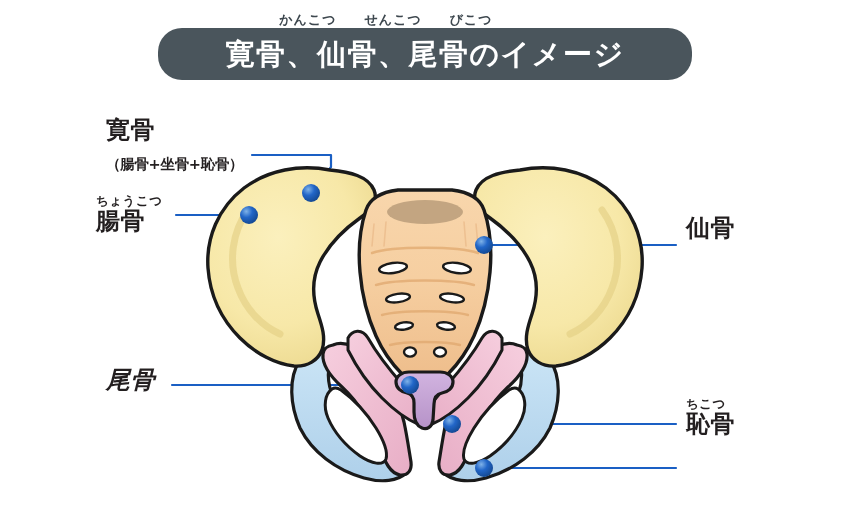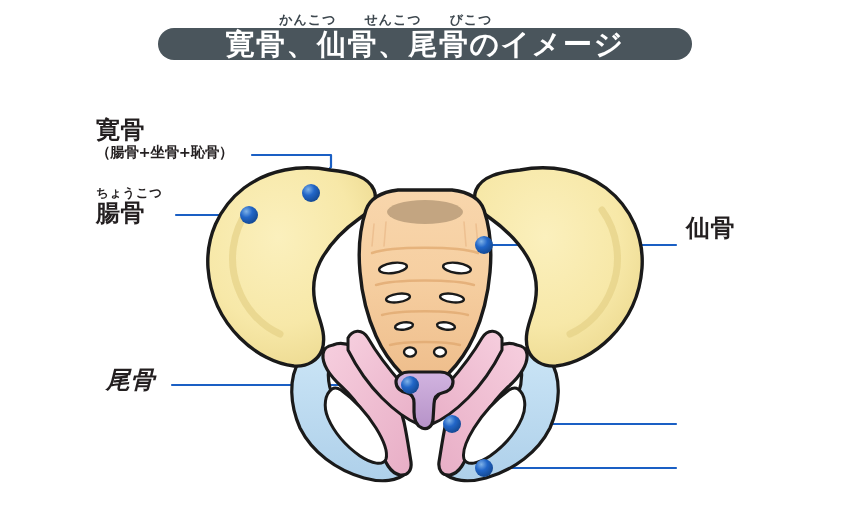--- a/index.html
+++ b/index.html
@@ -27,21 +27,21 @@
     font-weight: 700;
     color: #3d474e;
     letter-spacing: 1px;
     white-space: pre;
   }
   #title-bar {
     position: absolute;
     left: 158px;
     top: 28px;
     width: 534px;
-    height: 32px;
+    height: 52px;
     background: #4a555c;
     border-radius: 24px;
     display: flex;
     align-items: center;
     justify-content: center;
   }
   #title-text {
     color: #ffffff;
     font-size: 29px;
     font-weight: 700;
@@ -57,36 +57,37 @@
     line-height: 1.08;
     white-space: nowrap;
   }
   .label .furi {
     display: block;
     font-size: 12.5px;
     font-weight: 700;
     letter-spacing: 0.5px;
     color: #231f20;
     margin-bottom: 1px;
+    margin-top: 8px;
   }
   .label .main {
     display: block;
     font-size: 24px;
     font-weight: 700;
     letter-spacing: 0.5px;
   }
   .label .sub {
     display: block;
     font-size: 14.5px;
     font-weight: 700;
     letter-spacing: -0.3px;
-    margin-top: 1px;
-  }
-
-  #label-kankotsu { left: 96px; top: 118px; }
+    margin-top: 13px;
+  }
+
+  #label-kankotsu { left: 106px; top: 118px; }
   #label-chokotsu { left: 96px;  top: 186px; }
   #label-bikotsu  { left: 106px; top: 368px; font-style: italic; }
   #label-senkotsu { left: 686px; top: 216px; }
   #label-chikotsu { left: 686px; top: 389px; }
   #label-zakotsu  { left: 686px; top: 443px; }
 
   
   #art {
     position: absolute;
     left: 0;
@@ -265,15 +266,19 @@
   </div>
 
   <div class="label" id="label-bikotsu">
     <span class="main">尾骨</span>
   </div>
 
   <div class="label" id="label-senkotsu">
     <span class="main">仙骨</span>
   </div>
 
+  <div class="label" id="label-chikotsu">
+    <span class="furi">ちこつ</span>
+    <span class="main">恥骨</span>
+  </div>
 
 
 </div>
 
 </body></html>

